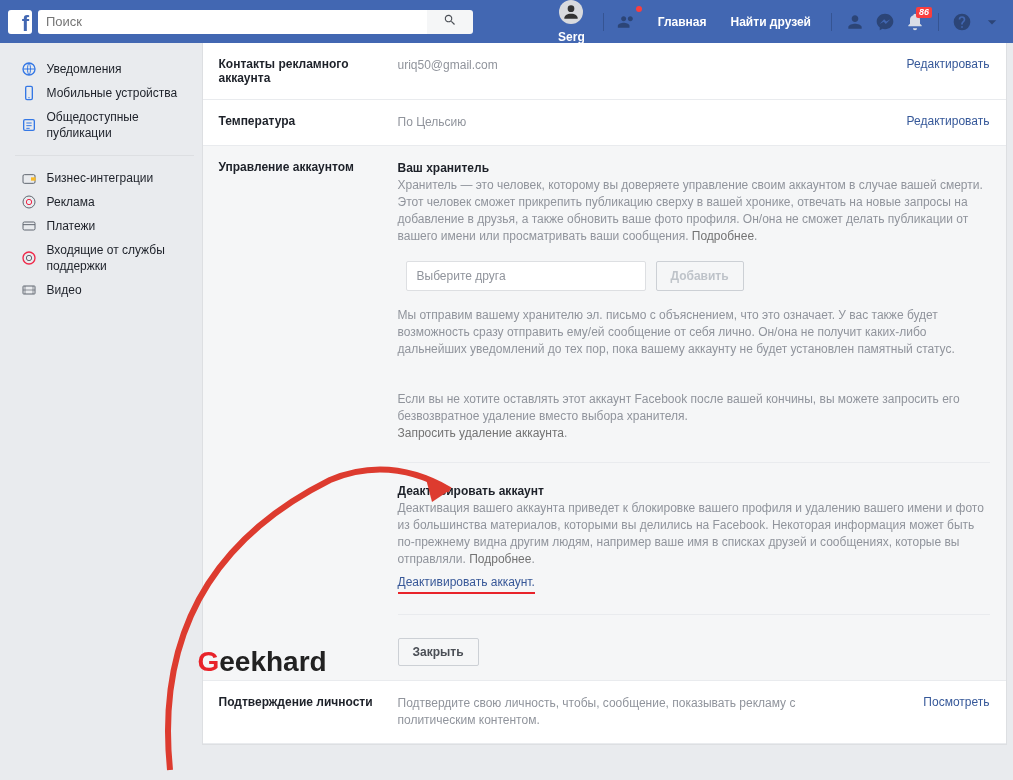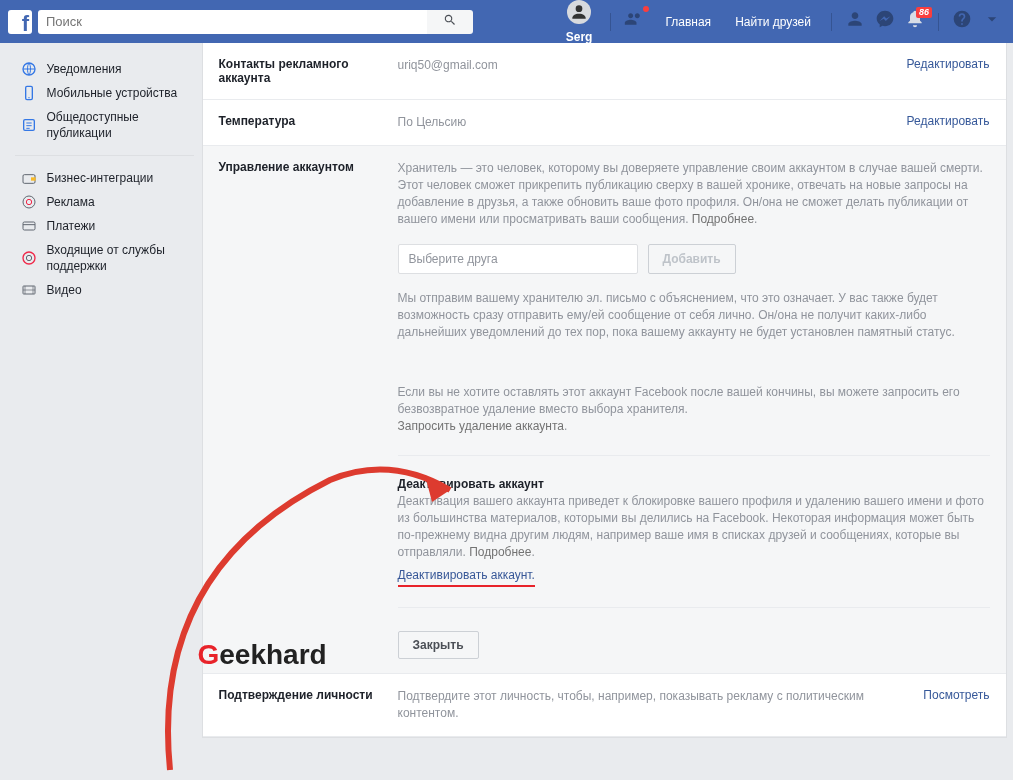--- a/index.html
+++ b/index.html
@@ -9,22 +9,22 @@
   .topbar { background: #4267b2; height: 43px; display: flex; align-items: center; padding: 0 8px; }
   .fb-logo { width: 24px; height: 24px; background: #fff; border-radius: 3px; display: flex; align-items: flex-end; justify-content: flex-end; color: #4267b2; font-weight: bold; font-size: 22px; line-height: 20px; padding-right: 3px; margin-right: 6px; flex-shrink: 0; }
   .search-wrap { display: flex; flex: 0 0 435px; }
   .search-input { flex: 1; height: 24px; border: none; border-radius: 3px 0 0 3px; padding: 0 8px; font-size: 13px; }
   .search-btn { width: 46px; height: 24px; background: #f5f6f7; border: none; border-radius: 0 3px 3px 0; display: flex; align-items: center; justify-content: center; cursor: pointer; }
   .search-icon svg { width: 14px; height: 14px; fill: #4b4f56; }
   .topbar-right { display: flex; align-items: center; gap: 4px; margin-left: auto; }
   .user-block { display: flex; align-items: center; gap: 6px; color: #fff; font-weight: bold; padding: 0 8px; cursor: pointer; flex-direction: column; }
   .avatar { width: 24px; height: 24px; background: #d8dade; border-radius: 50%; display: flex; align-items: center; justify-content: center; }
   .avatar svg { width: 20px; height: 20px; fill: #333; }
-  .nav-link { color: #fff; font-weight: normal; font-size: 12px; padding: 0 10px; cursor: pointer; }
-  .icon-btn { position: relative; width: 26px; height: 26px; display: flex; align-items: flex-start; justify-content: center; cursor: pointer; font-style: italic; }
+  .nav-link { color: #fff; font-weight: bold; font-size: 12px; padding: 0 10px; cursor: pointer; }
+  .icon-btn { position: relative; width: 26px; height: 26px; display: flex; align-items: center; justify-content: center; cursor: pointer; font-style: italic; }
   .icon-btn svg { fill: #2c4577; width: 20px; height: 20px; }
   .icon-btn.light svg { fill: #d8dde6; }
   .badge { position: absolute; top: -2px; right: -4px; background: #fa3e3e; color: #fff; font-size: 9px; font-weight: bold; padding: 1px 3px; border-radius: 2px; line-height: 1; }
   .divider-v { width: 1px; height: 18px; background: #355493; margin: 0 6px; }
 
   
   .container { display: flex; max-width: 1000px; margin: 0 auto; }
   .sidebar { width: 195px; padding: 14px 8px; background:#e9ebee; flex-shrink: 0; }
   .sb-item { display: flex; align-items: center; gap: 10px; padding: 4px 6px; color: #1d2129; font-size: 12px; cursor: pointer; border-radius: 2px; line-height: 16px; }
   .sb-divider { height: 1px; background: #dddfe2; margin: 10px 0; }
@@ -35,21 +35,21 @@
   .main { flex: 1; background: #fff; border: 1px solid #dddfe2; border-top: none; }
   .row { display: flex; border-bottom: 1px solid #e9ebee; padding: 14px 16px; gap: 14px; }
   .row-label { width: 165px; font-weight: bold; color: #1d2129; flex-shrink: 0; }
   .row-body { flex: 1; color: #90949c; font-size: 12px; line-height: 17px; }
   .row-body .dark { color: #1d2129; }
   .row-body .bold { font-weight: bold; }
   .row-action { width: 110px; text-align: right; flex-shrink: 0; }
   .row-action a { color: #365899; cursor: pointer; }
   .link { color: #737373; cursor: pointer; }
   .friend-row { display: flex; gap: 10px; margin: 16px 0; }
-  .friend-input { width: 240px; height: 30px; border: 1px solid #dddfe2; border-radius: 2px; padding: 0 10px; font-size: 12px; }
+  .friend-input { width: 240px; height: 30px; border: 1px solid #dddfe2; border-radius: 2px; padding: 0 10px; font-size: 12px; margin-left: 8px; }
   .friend-input::placeholder { color: #90949c; }
   .btn { background: #f5f6f7; border: 1px solid #ccd0d5; border-radius: 2px; padding: 6px 14px; font-weight: bold; color: #4b4f56; cursor: pointer; font-size: 12px; }
   .btn-disabled { color: #bec3c9; }
   .deactivate-link { color: #385898; cursor: pointer; display: inline-block; border-bottom: 2px solid #e8232a; padding-bottom: 1px; margin-top: 6px; }
   .sep-line { border-top: 1px solid #e9ebee; margin: 20px 0; }
   .watermark { position: relative; margin-top: 23px; }
   .watermark-text { position: absolute; left: -200px; bottom: -4px; font-size: 28px; font-weight: bold; color: #222; }
   .watermark-text .g { color: #e8232a; }
 
   .arrow-overlay { position: fixed; pointer-events: none; z-index: 99; left: 140px; top: 460px; width: 330px; height: 320px; }
@@ -209,29 +209,30 @@
       <div class="row-label">Температура</div>
       <div class="row-body">По Цельсию</div>
       <div class="row-action"><a>Редактировать</a></div>
     </div>
 
     <div class="row" style="background:#f5f6f7;">
       <div class="row-label">Управление аккаунтом</div>
       <div class="row-body">
 
         <div>
+          <div class="title dark bold">Ваш хранитель</div>
           <div class="desc">
             <span>Хранитель — это человек, которому вы доверяете управление своим аккаунтом в случае вашей смерти. Этот человек сможет прикрепить публикацию сверху в вашей хронике, отвечать на новые запросы на добавление в друзья, а также обновить ваше фото профиля. Он/она не сможет делать публикации от вашего имени или просматривать ваши сообщения. </span><span class="link">Подробнее</span>.
           </div>
           <div class="friend-row">
             <input class="friend-input" placeholder="Выберите друга" style="">
             <button class="btn btn-disabled">Добавить</button>
           </div>
           <div class="desc">Мы отправим вашему хранителю эл. письмо с объяснением, что это означает. У вас также будет возможность сразу отправить ему/ей сообщение от себя лично. Он/она не получит каких-либо дальнейших уведомлений до тех пор, пока вашему аккаунту не будет установлен памятный статус.</div>
-          <div class="desc" style="margin-top:43px;">
+          <div class="desc" style="margin-top:33px;">
             <span>Если вы не хотите оставлять этот аккаунт Facebook после вашей кончины, вы можете запросить его безвозвратное удаление вместо выбора хранителя.</span><br>
             <span class="link">Запросить удаление аккаунта</span>.
           </div>
         </div>
 
         <div class="sep-line"></div>
 
         <div>
           <div class="title dark bold">Деактивировать аккаунт</div>
           <div class="desc">
@@ -245,21 +246,21 @@
         <div class="watermark">
           <span class="watermark-text"><span class="g">G</span><span>eekhard</span></span>
           <button class="btn">Закрыть</button>
         </div>
 
       </div>
     </div>
 
     <div class="row">
       <div class="row-label">Подтверждение личности</div>
-      <div class="row-body">Подтвердите этот личность, чтобы, например, показывать рекламу с политическим контентом.</div>
+      <div class="row-body">Подтвердите свою личность, чтобы, сообщение, показывать рекламу с политическим контентом.</div>
       <div class="row-action"><a>Посмотреть</a></div>
     </div>
 
   </div>
 </div>
 
 <svg class="arrow-overlay" viewBox="0 0 330 320">
   <path d="M 30 310 Q 10 110 190 20 Q 250 -5 310 30" fill="none" stroke="#dd3b2f" stroke-width="6"></path>
   <polygon points="310,30 285,15 292,42" fill="#dd3b2f"></polygon>
 </svg>

